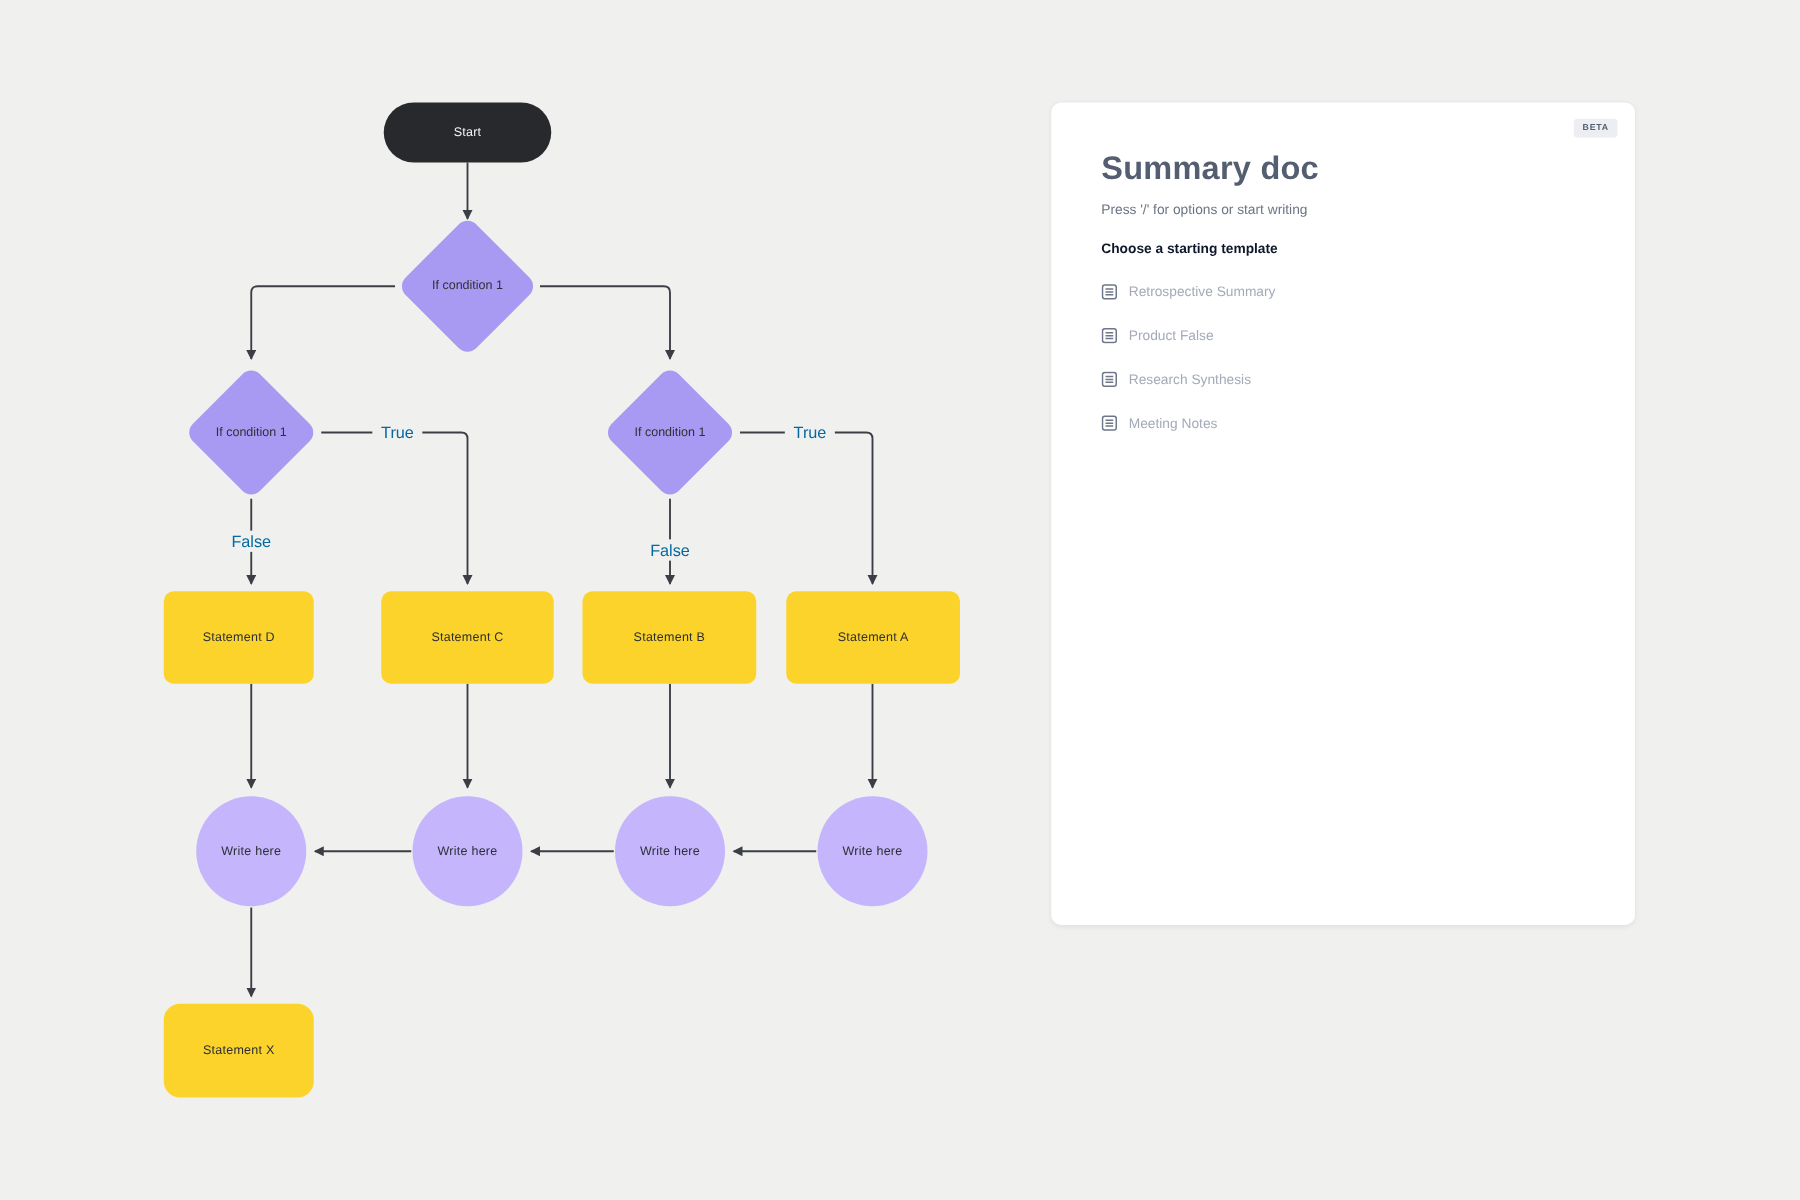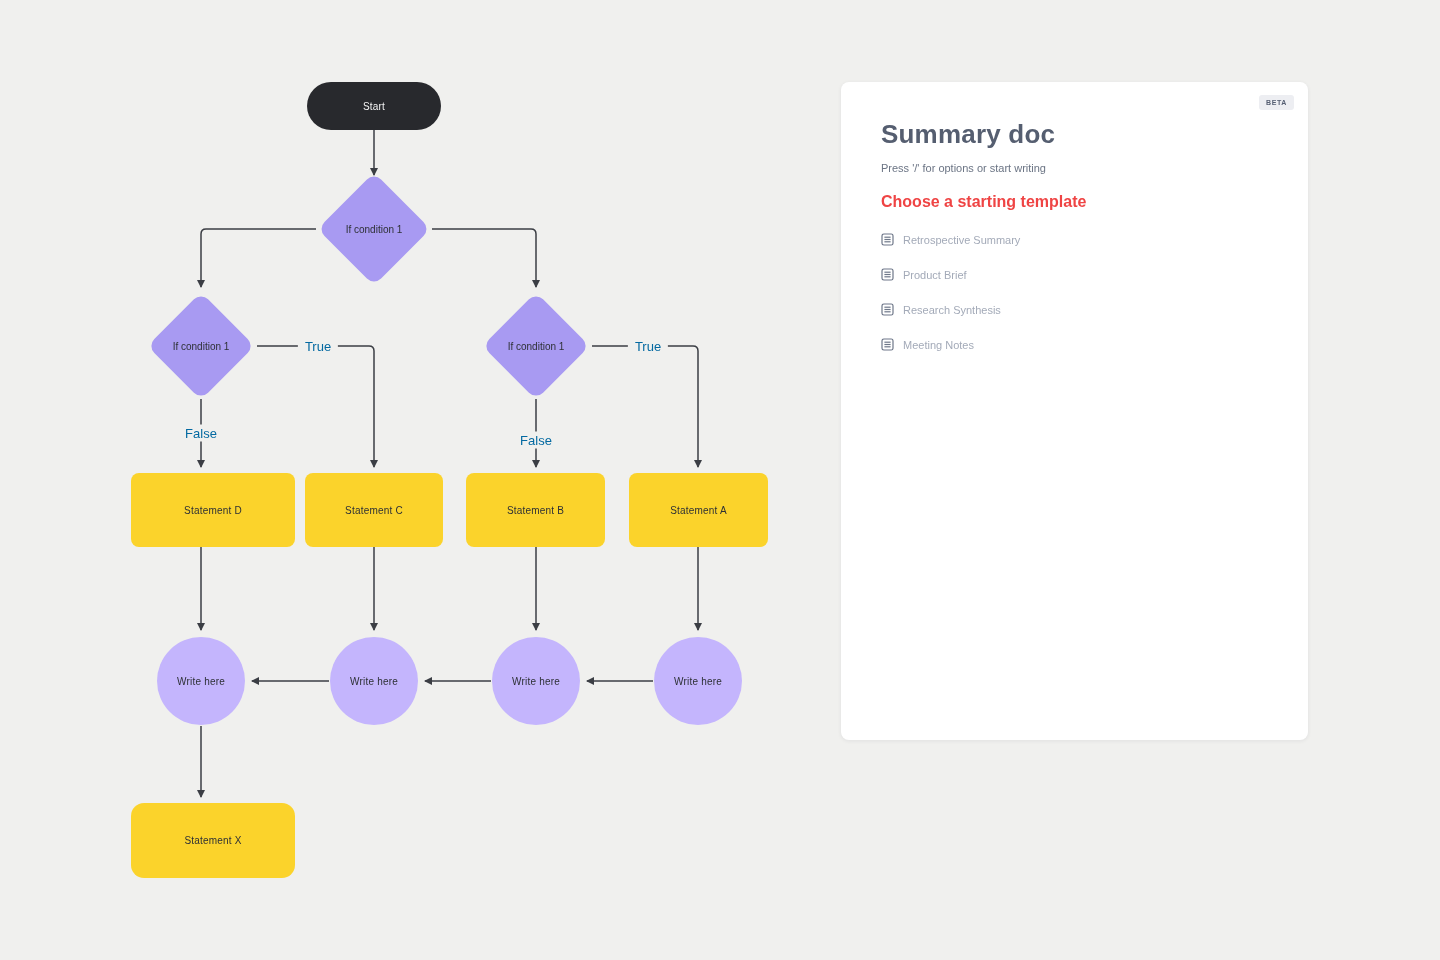--- a/index.html
+++ b/index.html
@@ -29,21 +29,21 @@
   }
   .d-top   { width: 80px; height: 80px; left: 334px; top: 189px; }
   .d-left  { width: 76px; height: 76px; left: 163px; top: 308px; }
   .d-right { width: 76px; height: 76px; left: 498px; top: 308px; }
   .diamond-label {
     position: absolute; transform: translate(-50%, -50%);
     font-size: 10px; color: #2d3035; white-space: nowrap;
   }
 
   .proc {
-    background: #fbd32b; border-radius: 8px; width: 164px; height: 74px;
+    background: #fbd32b; border-radius: 8px; width: 120px; height: 74px;
   }
   .p-d { left: 131px; top: 473px; }
   .p-c { left: 305px; top: 473px; width: 138px; }
   .p-b { left: 466px; top: 473px; width: 139px; }
   .p-a { left: 629px; top: 473px; width: 139px; }
   .p-x { left: 131px; top: 803px; height: 75px; border-radius: 13px; }
 
   .circle {
     width: 88px; height: 88px; border-radius: 50%; background: #c4b5fd;
   }
@@ -71,21 +71,21 @@
     padding: 4px 7px;
   }
   .doc-inner { padding: 37px 40px 0 40px; }
   .doc-title {
     font-size: 26px; font-weight: bold; color: #555e70; letter-spacing: 0.2px;
   }
   .doc-placeholder {
     margin-top: 12px; font-size: 11px; color: #6b7484;
   }
   .tmpl-heading {
-    margin-top: 19px; font-size: 16px; font-weight: bold; color: #ef4444;
+    margin-top: 19px; font-size: 11px; font-weight: bold; color: #0f172a;
   }
   .tmpl-list { margin-top: 14px; list-style: none; }
   .tmpl-item {
     display: flex; align-items: center; gap: 9px;
     padding: 8px 0; margin-bottom: 6px; cursor: pointer; text-align: right;
   }
   .tmpl-item .icon { width: 13px; height: 13px; flex: 0 0 auto; display: flex; }
   .tmpl-item .label { font-size: 11px; color: #a3aab8; }
 </style>
 </head>
@@ -173,21 +173,21 @@
         </li>
         <li class="tmpl-item">
           <span class="icon">
             <svg width="13" height="13" viewBox="0 0 13 13" fill="none" stroke="#6e7789" stroke-width="1.2">
               <rect x="1" y="1" width="11" height="11" rx="1.8"></rect>
               <line x1="3.4" y1="4.2" x2="9.6" y2="4.2"></line>
               <line x1="3.4" y1="6.5" x2="9.6" y2="6.5"></line>
               <line x1="3.4" y1="8.8" x2="9.6" y2="8.8"></line>
             </svg>
           </span>
-          <span class="label">Product Brief</span>
+          <span class="label">Product False</span>
         </li>
         <li class="tmpl-item">
           <span class="icon">
             <svg width="13" height="13" viewBox="0 0 13 13" fill="none" stroke="#6e7789" stroke-width="1.2">
               <rect x="1" y="1" width="11" height="11" rx="1.8"></rect>
               <line x1="3.4" y1="4.2" x2="9.6" y2="4.2"></line>
               <line x1="3.4" y1="6.5" x2="9.6" y2="6.5"></line>
               <line x1="3.4" y1="8.8" x2="9.6" y2="8.8"></line>
             </svg>
           </span>

